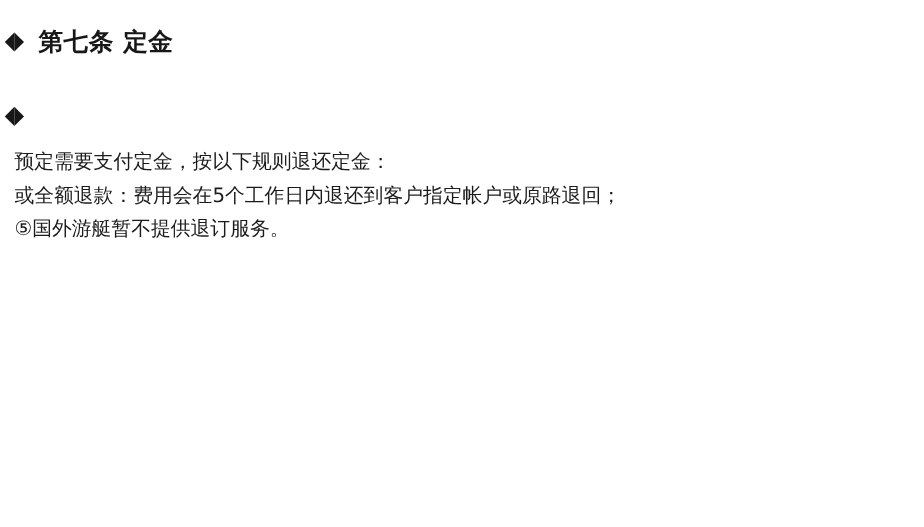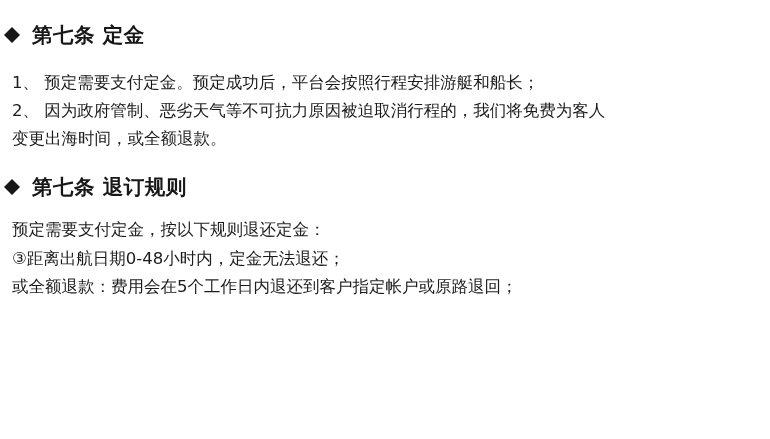--- a/index.html
+++ b/index.html
@@ -77,37 +77,31 @@
   <div class="spacer-1"></div>
 
   <div class="section">
     <div class="section-heading">
       <span class="diamond-icon"></span>
       <span class="heading-text">第七条 定金</span>
     </div>
 
     <div class="spacer-2"></div>
 
-    <div class="body-block">
-      <div class="body-line">1、 预定需要支付定金。预定成功后，平台会按照行程安排游艇和船长；</div>
-      <div class="body-line">2、 因为政府管制、恶劣天气等不可抗力原因被迫取消行程的，我们将免费为客人</div>
-      <div class="body-line">变更出海时间，或全额退款。</div>
-    </div>
   </div>
 
   <div class="spacer-2"></div>
 
   <div class="section">
     <div class="section-heading">
       <span class="diamond-icon"></span>
-      <span class="heading-text">第七条 退订规则</span>
     </div>
 
     <div class="spacer-3"></div>
 
     <div class="body-block">
       <div class="body-line">预定需要支付定金，按以下规则退还定金：</div>
-      <div class="body-line">③距离出航日期0-48小时内，定金无法退还；</div>
       <div class="body-line">或全额退款：费用会在5个工作日内退还到客户指定帐户或原路退回；</div>
+      <div class="body-line">⑤国外游艇暂不提供退订服务。</div>
     </div>
   </div>
 
 </div>
 
 </body></html>

